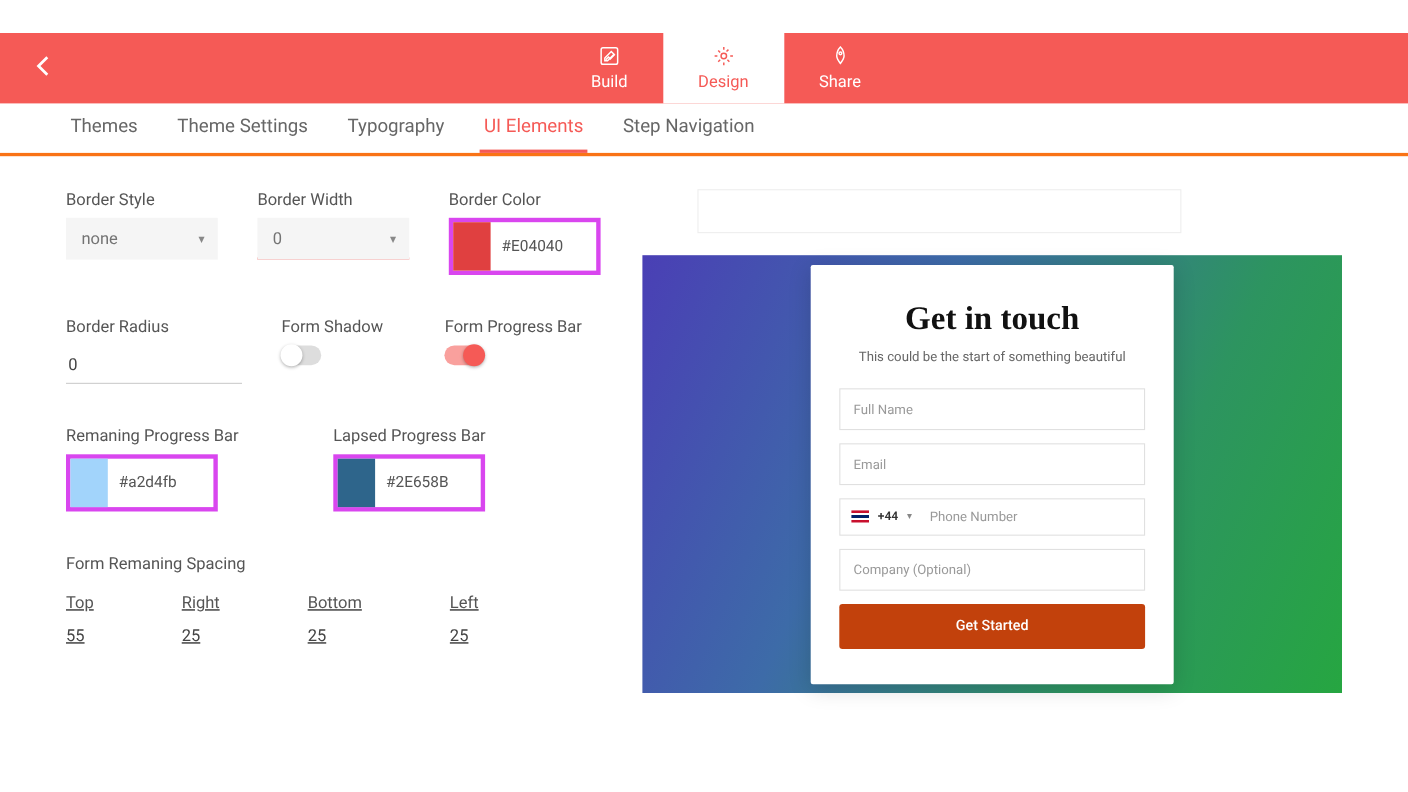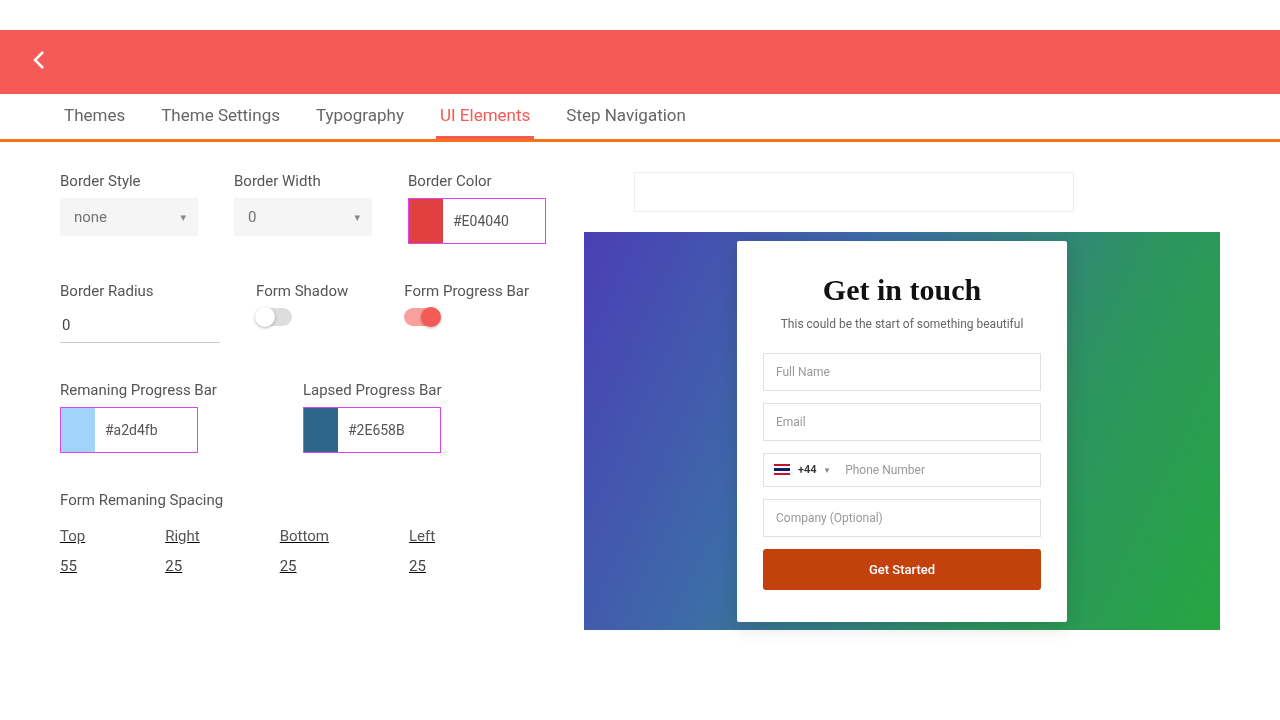--- a/index.html
+++ b/index.html
@@ -26,21 +26,21 @@
 
 .row { display: flex; gap: 36px; margin-bottom: 38px; }
 .field-group { display: flex; flex-direction: column; gap: 8px; }
 .field-label { color: #555; font-size: 15px; }
 
 .select-box { background: #f5f5f5; border: none; padding: 10px 38px 10px 14px; font-size: 15px; color: #737373; width: 138px; position: relative; }
 .select-wrapper { position: relative; display: inline-block; }
 .select-wrapper::after { content: '▾'; position: absolute; right: 12px; top: 50%; transform: translateY(-50%); color: #888; font-size: 11px; pointer-events: none; }
 .select-wrapper.underlined::before { content: ''; position: absolute; bottom: 0; left: 0; right: 0; height: 2px; background: #f55a56; }
 
-.color-input { display: flex; align-items: stretch; border: 1px solid #d946ef; width: 138px; }
+.color-input { display: flex; align-items: stretch; border: 4px solid #d946ef; width: 138px; }
 .color-swatch { width: 34px; height: 44px; }
 .color-text { flex: 1; display: flex; align-items: center; padding: 0 10px; font-size: 14px; color: #555; }
 
 .text-input { border: none; border-bottom: 1px solid #ccc; padding: 8px 2px; font-size: 15px; color: #444; width: 160px; background: transparent; outline: none; }
 
 .toggle { width: 36px; height: 18px; background: #ddd; border-radius: 10px; position: relative; cursor: pointer; }
 .toggle.on { background: #f9a09d; }
 .toggle-knob { width: 20px; height: 20px; background: #fff; border-radius: 50%; position: absolute; top: -1px; left: -1px; box-shadow: 0 1px 3px rgba(0,0,0,0.3); transition: left 0.2s; }
 .toggle.on .toggle-knob { left: 17px; background: #f55a56; }
 
@@ -63,20 +63,44 @@
 .section-title { color: #555; font-size: 15px; margin-bottom: 10px; }
 </style>
 </head>
 <body>
 
 <div class="topbar">
   <div class="back-btn">
     <svg width="24" height="24" viewBox="0 0 24 24" fill="none" stroke="currentColor" stroke-width="2.5">
         <path d="M15 4l-8 8 8 8"></path>
       </svg>
+  </div>
+  <div class="topbar-center">
+    <div class="topbar-tab">
+      <svg class="topbar-tab-icon" viewBox="0 0 24 24" fill="none" stroke="currentColor" stroke-width="1.6">
+          <rect x="3" y="3" width="18" height="18" rx="2"></rect>
+          <path d="M8 16l3-3 2 2 5-5"></path>
+          <path d="M14 7l3 3-7 7H7v-3z"></path>
+        </svg>
+      <span class="topbar-tab-label">Build</span>
+    </div>
+    <div class="topbar-tab active">
+      <svg class="topbar-tab-icon" viewBox="0 0 24 24" fill="none" stroke="currentColor" stroke-width="1.6">
+          <circle cx="12" cy="12" r="3"></circle>
+          <path d="M12 2v3m0 14v3m10-10h-3M5 12H2m15.07-7.07l-2.12 2.12M8.05 15.95l-2.12 2.12m12.14 0l-2.12-2.12M8.05 8.05L5.93 5.93"></path>
+        </svg>
+      <span class="topbar-tab-label">Design</span>
+    </div>
+    <div class="topbar-tab">
+      <svg class="topbar-tab-icon" viewBox="0 0 24 24" fill="none" stroke="currentColor" stroke-width="1.6">
+          <path d="M12 2c3 3 4 7 4 10 0 3-4 8-4 8s-4-5-4-8c0-3 1-7 4-10z"></path>
+          <circle cx="12" cy="9" r="1.5"></circle>
+        </svg>
+      <span class="topbar-tab-label">Share</span>
+    </div>
   </div>
 </div>
 
 <div class="subnav">
   <div class="subnav-item">Themes</div>
   <div class="subnav-item">Theme Settings</div>
   <div class="subnav-item">Typography</div>
   <div class="subnav-item active">UI Elements</div>
   <div class="subnav-item">Step Navigation</div>
 </div>

